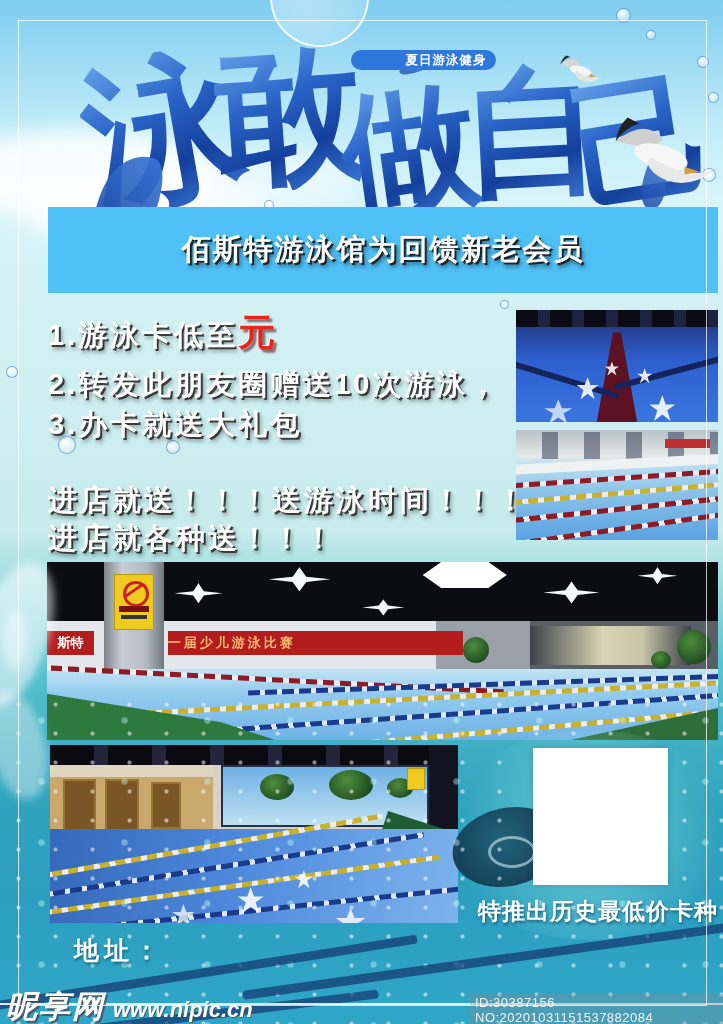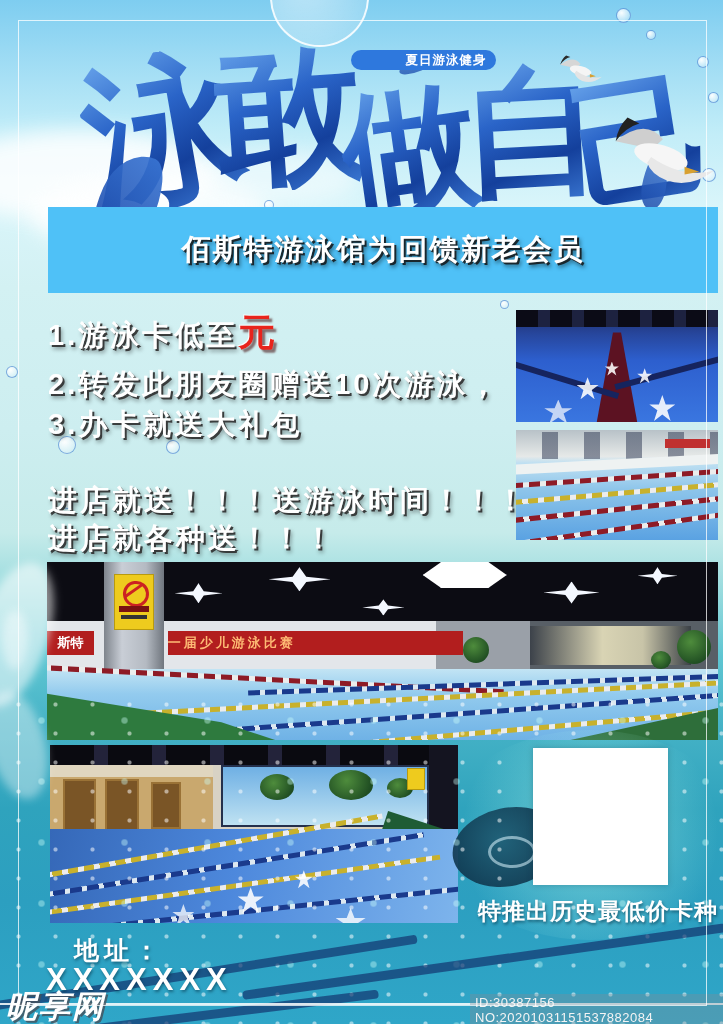--- a/index.html
+++ b/index.html
@@ -316,22 +316,22 @@
   <div class="lane-bg lb2"></div>
   <div class="lane-bg lb3"></div>
   <div class="splash-left sl1"></div>
   <div class="splash-left sl2"></div>
   <div class="splash-left sl3"></div>
 
   <div class="qr"></div>
   <div class="qr-caption">特推出历史最低价卡种</div>
 
   <div class="addr-label">地址：</div>
-  <div class="addr-value">XXXXXXX</div>
 
   <div class="wm-line"></div>
   <div class="wm">
     <span class="site">昵享网</span>
+    <span class="url">www.nipic.cn</span>
   </div>
   <div class="id-strip">ID:30387156 NO:20201031151537882084</div>
 
   <div class="frame"></div>
 </div>
 
 </body></html>

